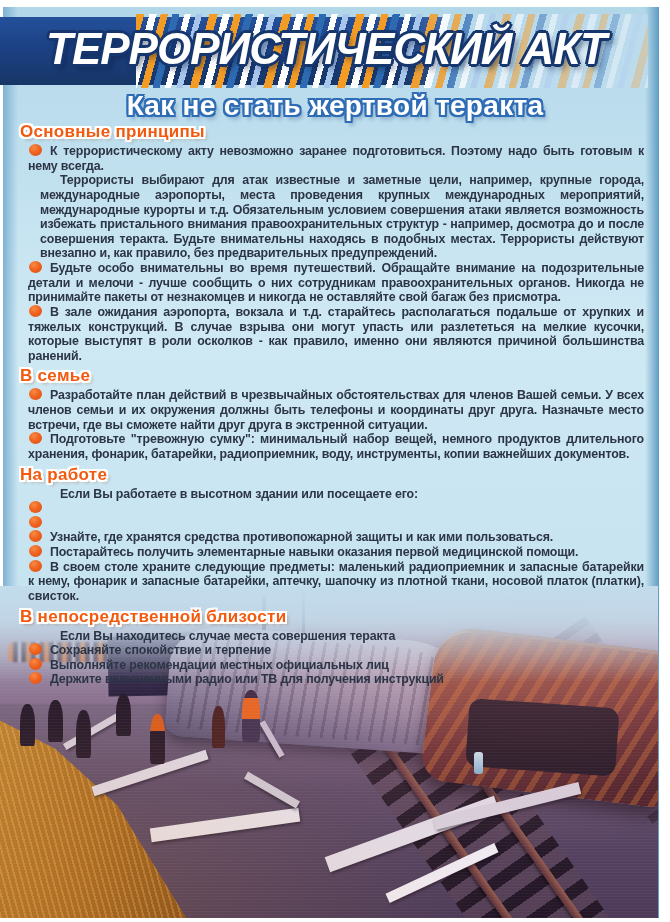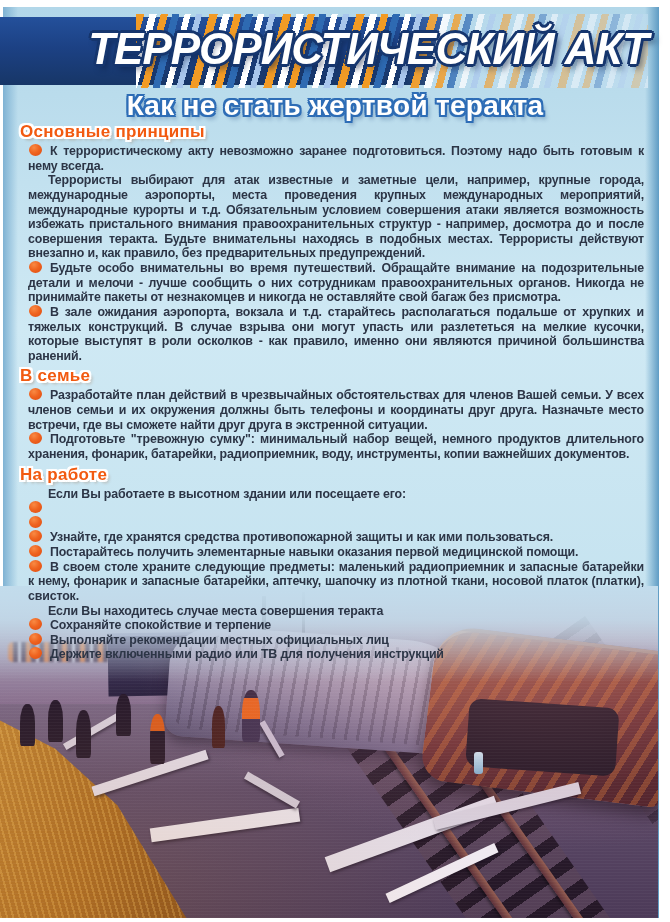--- a/index.html
+++ b/index.html
@@ -28,21 +28,21 @@
       linear-gradient(90deg,rgba(190,220,238,0) 0%,rgba(190,220,238,0) 52%,rgba(190,220,238,.45) 72%,rgba(190,220,238,.72) 100%),
       repeating-linear-gradient(105deg,
         var(--stripe-orange,#f29b25) 0 8px, rgba(0,0,0,0) 8px 13px,
         #ffffff 13px 20px, rgba(0,0,0,0) 20px 24px,
         var(--stripe-orange,#f29b25) 24px 31px, rgba(0,0,0,0) 31px 35px,
         var(--stripe-blue,#2e6ab2) 35px 42px, rgba(0,0,0,0) 42px 47px,
         #ffffff 47px 53px, rgba(0,0,0,0) 53px 58px,
         var(--stripe-pale,#a8c6ec) 58px 64px, rgba(0,0,0,0) 64px 71px);
   }
   .title{
-    position:absolute;left:30px;right:0;top:10px;margin:0;text-align:right;
+    position:absolute;left:30px;right:0;top:10px;margin:0;text-align:left;
     font-size:44px;font-weight:bold;font-style:italic;letter-spacing:-1px;
     color:#ffffff;white-space:nowrap;
     text-shadow:
       -2px -2px 0 #16366e, 2px -2px 0 #16366e, -2px 2px 0 #16366e, 2px 2px 0 #16366e,
       0 -3px 0 #16366e, 0 3px 0 #16366e, -3px 0 0 #16366e, 3px 0 0 #16366e,
       4px 5px 6px rgba(10,25,60,.55);
   }
   .subtitle{
     position:absolute;left:0;right:0;top:90px;z-index:2;text-align:center;margin:0;
     font-size:28px;font-weight:bold;letter-spacing:.3px;color:#ffffff;
@@ -62,21 +62,21 @@
     text-shadow:
       -2px -2px 0 #fff, 2px -2px 0 #fff, -2px 2px 0 #fff, 2px 2px 0 #fff,
       0 -2px 0 #fff, 0 2px 0 #fff, -2px 0 0 #fff, 2px 0 0 #fff,
       3px 3px 3px rgba(130,60,10,.35);
   }
   .para{
     margin:0;padding:0;text-align:justify;
     font-size:12.4px;font-weight:bold;line-height:1.18;letter-spacing:-.15px;
     color:var(--text-dark,#2c3546);
   }
-  .ind{text-indent:20px;}
+  .ind{text-indent:20px;margin-left:12px;}
   .bullet{
     display:inline-block;width:13px;height:12px;border-radius:50%;
     background:radial-gradient(circle at 38% 30%,#f98a44 0%,var(--bullet-orange,#ef6420) 45%,#de4a0f 100%);
     margin:0 8px 0 1px;vertical-align:-1px;
   }
 
   
   .photo{position:absolute;left:0;right:12px;top:586px;bottom:4px;overflow:hidden;z-index:2;}
   .ph-base{position:absolute;inset:0;
     background:linear-gradient(180deg,#c8c6d8 0%,#b3a7bc 12%,#9c8aa4 24%,#83698a 38%,#6d5375 52%,#5a4260 72%,#4a3450 100%);}
@@ -221,20 +221,21 @@
       <h2 class="sec-h">На работе</h2>
       <p class="para ind"><span>Если Вы работаете в высотном здании или посещаете его:</span></p>
       <p class="para"><span class="bullet"></span></p>
       <p class="para"><span class="bullet"></span></p>
       <p class="para"><span class="bullet"></span><span>Узнайте, где хранятся средства противопожарной защиты и как ими пользоваться.</span></p>
       <p class="para"><span class="bullet"></span><span>Постарайтесь получить элементарные навыки оказания первой медицинской помощи.</span></p>
       <p class="para"><span class="bullet"></span><span>В своем столе храните следующие предметы: маленький радиоприемник и запасные батарейки к нему, фонарик и запасные батарейки, аптечку, шапочку из плотной ткани, носовой платок (платки), свисток.</span></p>
     </section>
 
     <section>
+      <h2 class="sec-h">В непосредственной близости</h2>
       <p class="para ind"><span>Если Вы находитесь случае места совершения теракта</span></p>
       <p class="para"><span class="bullet"></span><span>Сохраняйте спокойствие и терпение</span></p>
       <p class="para"><span class="bullet"></span><span>Выполняйте рекомендации местных официальных лиц</span></p>
       <p class="para"><span class="bullet"></span><span>Держите включенными радио или ТВ для получения инструкций</span></p>
     </section>
 
   </main>
 </div>
 
 </body></html>

